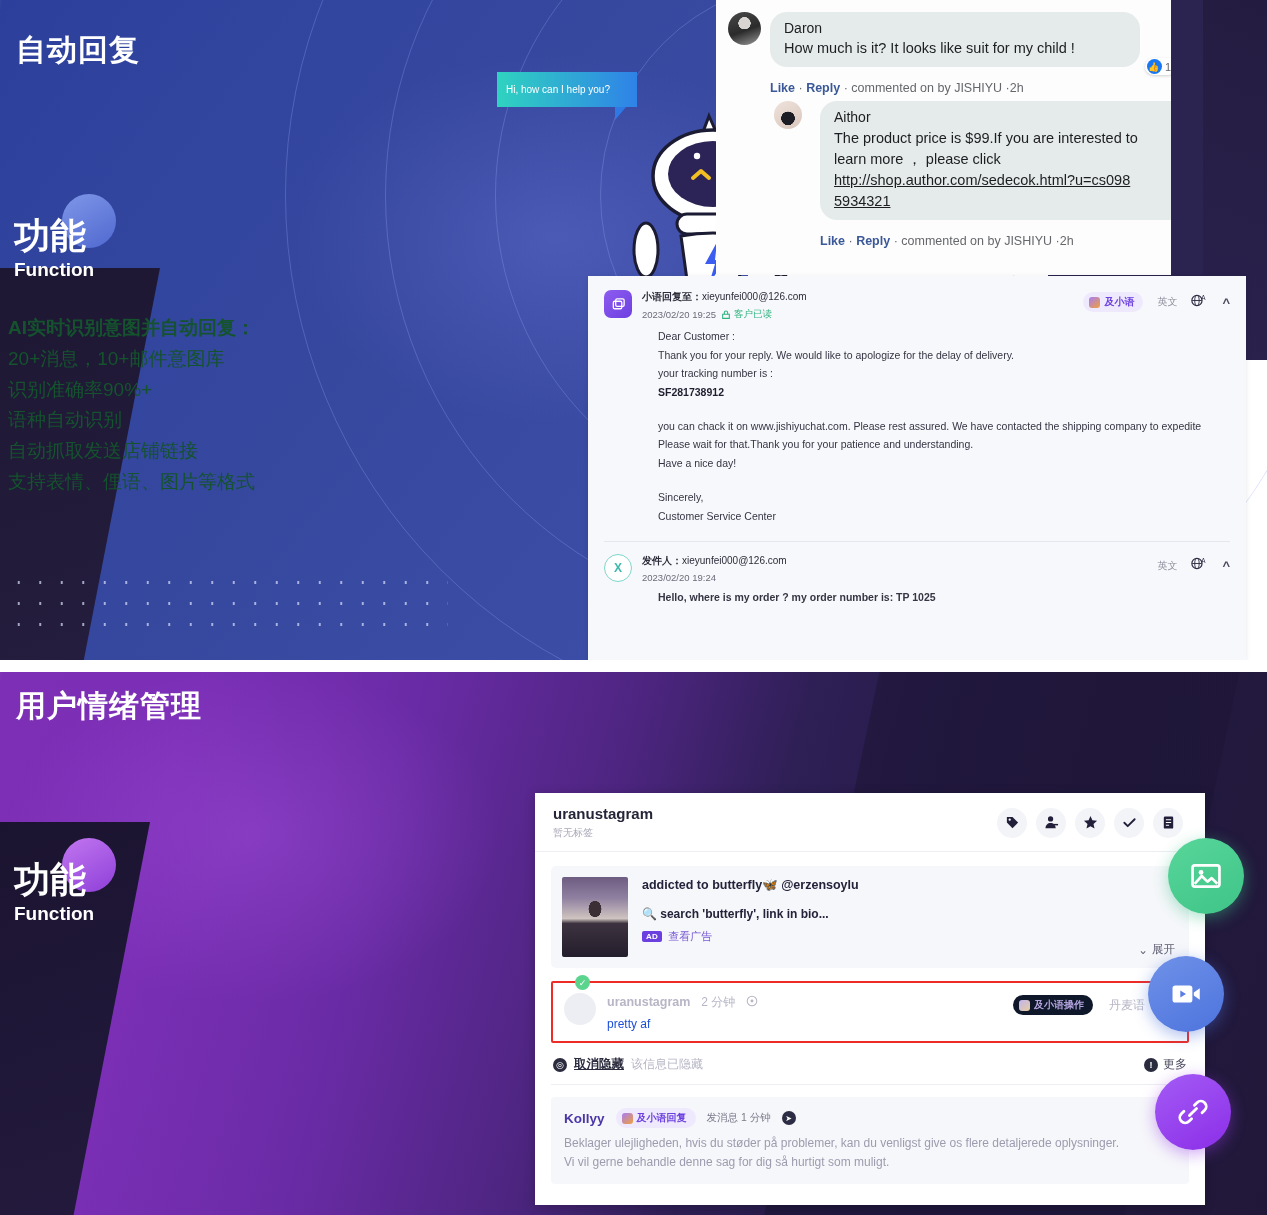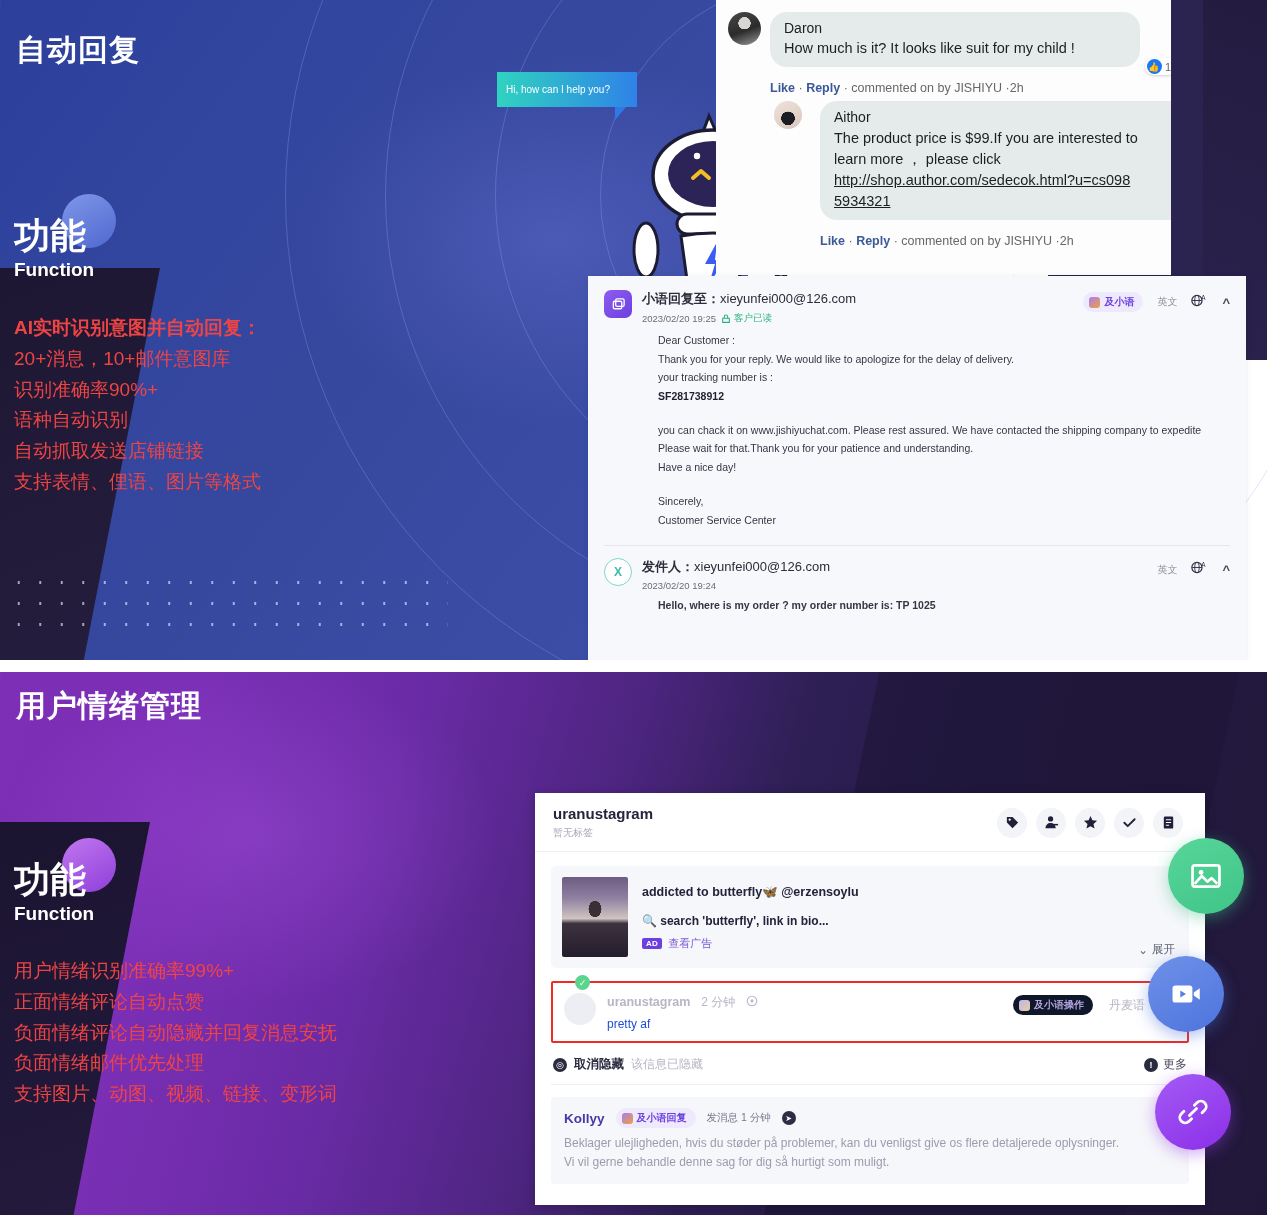--- a/index.html
+++ b/index.html
@@ -59,21 +59,21 @@
   }
   .fn-block { position:absolute; left:14px; }
   .fn-dot {
     position:absolute; width:54px; height:54px; border-radius:50%;
     left:48px; top:-24px;
   }
   .fn-top .fn-dot { background: linear-gradient(150deg,#7f97e8 0%, #4f68cf 100%); }
   .fn-cn { position:relative; font-size:36px; font-weight:700; color:#fff; line-height:1; z-index:2; }
   .fn-en { position:relative; font-size:19px; font-weight:700; color:#fff; margin-top:5px; z-index:2; }
 
-  .feature-list { position:absolute; left:14px; color:#ef4444; }
+  .feature-list { position:absolute; left:8px; color:#14532d; }
   .feature-head { font-size:19px; font-weight:700; line-height:1.62; }
   .feature-line { font-size:19px; font-weight:400; line-height:1.62; white-space:nowrap; }
 
   
   .chat-bubble {
     position:absolute; left:497px; top:72px; width:140px; height:35px;
     background: linear-gradient(90deg,#2fd3c0 0%, #2f82e8 100%);
     display:flex; align-items:center; padding:0 9px;
     font-size:10px; color:#fff;
   }
@@ -133,21 +133,21 @@
   .em-icon {
     width:28px; height:28px; border-radius:7px; flex:none; margin-right:10px;
     background:linear-gradient(140deg,#8d5cf0 0%,#6d3fe0 100%);
     display:flex; align-items:center; justify-content:center;
   }
   .em-icon.circle {
     border-radius:50%; background:#fff; border:1.3px solid #7fd6cd;
     color:#3fb8ac; font-size:12px; font-weight:600;
   }
   .em-head-txt { flex:1; }
-  .em-to { font-size:13px; color:#2c2c3a; }
+  .em-to { font-size:10px; color:#2c2c3a; }
   .em-to b { font-weight:700; }
   .em-time { font-size:9.5px; color:#6b6b7a; margin-top:4px; display:flex; align-items:center; gap:5px; }
   .em-read { color:#2fb37f; display:flex; align-items:center; gap:3px; }
   .em-actions { display:flex; align-items:center; gap:14px; padding-top:2px; }
   .badge-xy {
     display:flex; align-items:center; gap:4px;
     background:#efe9fe; color:#6c40e0; border-radius:11px;
     font-size:10px; padding:3px 9px 3px 6px; font-weight:600;
   }
   .badge-dot { width:11px; height:11px; border-radius:3px; background:linear-gradient(140deg,#a77bf5,#f0a13a); }
@@ -196,21 +196,21 @@
   }
   .ig-name { font-size:15px; font-weight:700; color:#252539; }
   .ig-sub { font-size:10px; color:#a7a7b8; margin-top:4px; }
   .ig-icons { display:flex; gap:9px; }
   .ig-ic {
     width:30px; height:30px; border-radius:50%; background:#f3f4f8;
     display:flex; align-items:center; justify-content:center; color:#221f3b;
   }
   .ig-post {
     margin:14px 16px 0 16px; background:#f6f7fa; border-radius:5px;
-    display:flex; padding:11px; position:relative;align-items:center;
+    display:flex; padding:11px; position:relative;
   }
   .ig-thumb {
     width:66px; height:80px; flex:none; border-radius:2px; margin-right:14px;
     background:
       radial-gradient(ellipse 16px 20px at 50% 40%, #3b2f35 0 40%, rgba(0,0,0,0) 41%),
       linear-gradient(180deg,#6d5c80 0%,#8f7fa0 26%,#cfc4c0 52%,#3d3340 58%,#241d2b 100%);
   }
   .ig-ptitle { font-size:12.5px; font-weight:700; color:#22223a; }
   .ig-ptext { font-size:12px; font-weight:700; color:#22223a; margin-top:15px; }
   .ad-row { display:flex; align-items:center; gap:6px; margin-top:8px; }
@@ -236,21 +236,21 @@
   .ig-hname { font-size:12.5px; font-weight:700; color:#b6b6c6; }
   .ig-hmeta { font-size:12px; color:#b6b6c6; }
   .ig-htext { font-size:12px; color:#1d4ed8; margin-top:6px; }
   .ig-hright { position:absolute; right:12px; top:12px; display:flex; align-items:center; gap:16px; }
   .badge-xy.ghost { background:#0f172a; color:#b2a4dd; }
   .ig-hide-bar {
     display:flex; align-items:center; justify-content:space-between;
     margin:0 16px; padding:13px 2px 11px 2px; border-bottom:1px solid #eceef3;
   }
   .hb-left { display:flex; align-items:center; gap:7px; }
-  .hb-strong { font-size:12.5px; font-weight:700; color:#2b2b3f; }
+  .hb-strong { font-size:12.5px; font-weight:700; color:#2b2b3f;text-decoration:underline; }
   .hb-mute { font-size:12px; color:#b6b6c6; }
   .hb-more { display:flex; align-items:center; gap:5px; font-size:12px; color:#4a4a5e; }
   .dotico {
     width:14px; height:14px; border-radius:50%; background:#2b2b3f; color:#fff;
     font-size:9px; display:flex; align-items:center; justify-content:center; font-weight:700;
   }
   .ig-reply { margin:12px 16px 0 16px; background:#f6f7fa; border-radius:4px; padding:11px 13px; position:relative; }
   .rep-head { display:flex; align-items:center; gap:11px; }
   .rep-name { font-size:13.5px; font-weight:700; color:#4b36a8; }
   .rep-meta { font-size:10.5px; color:#7a7a8c; }
@@ -467,27 +467,20 @@
   </section>
 
   <div class="panel-title" style="top:686px;">用户情绪管理</div>
 
   <div class="fn-block fn-bot" style="top:862px;">
     <div class="fn-dot"></div>
     <div class="fn-cn">功能</div>
     <div class="fn-en">Function</div>
   </div>
 
-  <div class="feature-list" style="top:956px;">
-    <div class="feature-line">用户情绪识别准确率99%+</div>
-    <div class="feature-line">正面情绪评论自动点赞</div>
-    <div class="feature-line">负面情绪评论自动隐藏并回复消息安抚</div>
-    <div class="feature-line">负面情绪邮件优先处理</div>
-    <div class="feature-line">支持图片、动图、视频、链接、变形词</div>
-  </div>
 
   <div class="ig-card">
     <div class="ig-head">
       <div>
         <div class="ig-name">uranustagram</div>
         <div class="ig-sub">暂无标签</div>
       </div>
       <div class="ig-icons">
         <div class="ig-ic">
           <svg width="15" height="15" viewBox="0 0 16 16">

